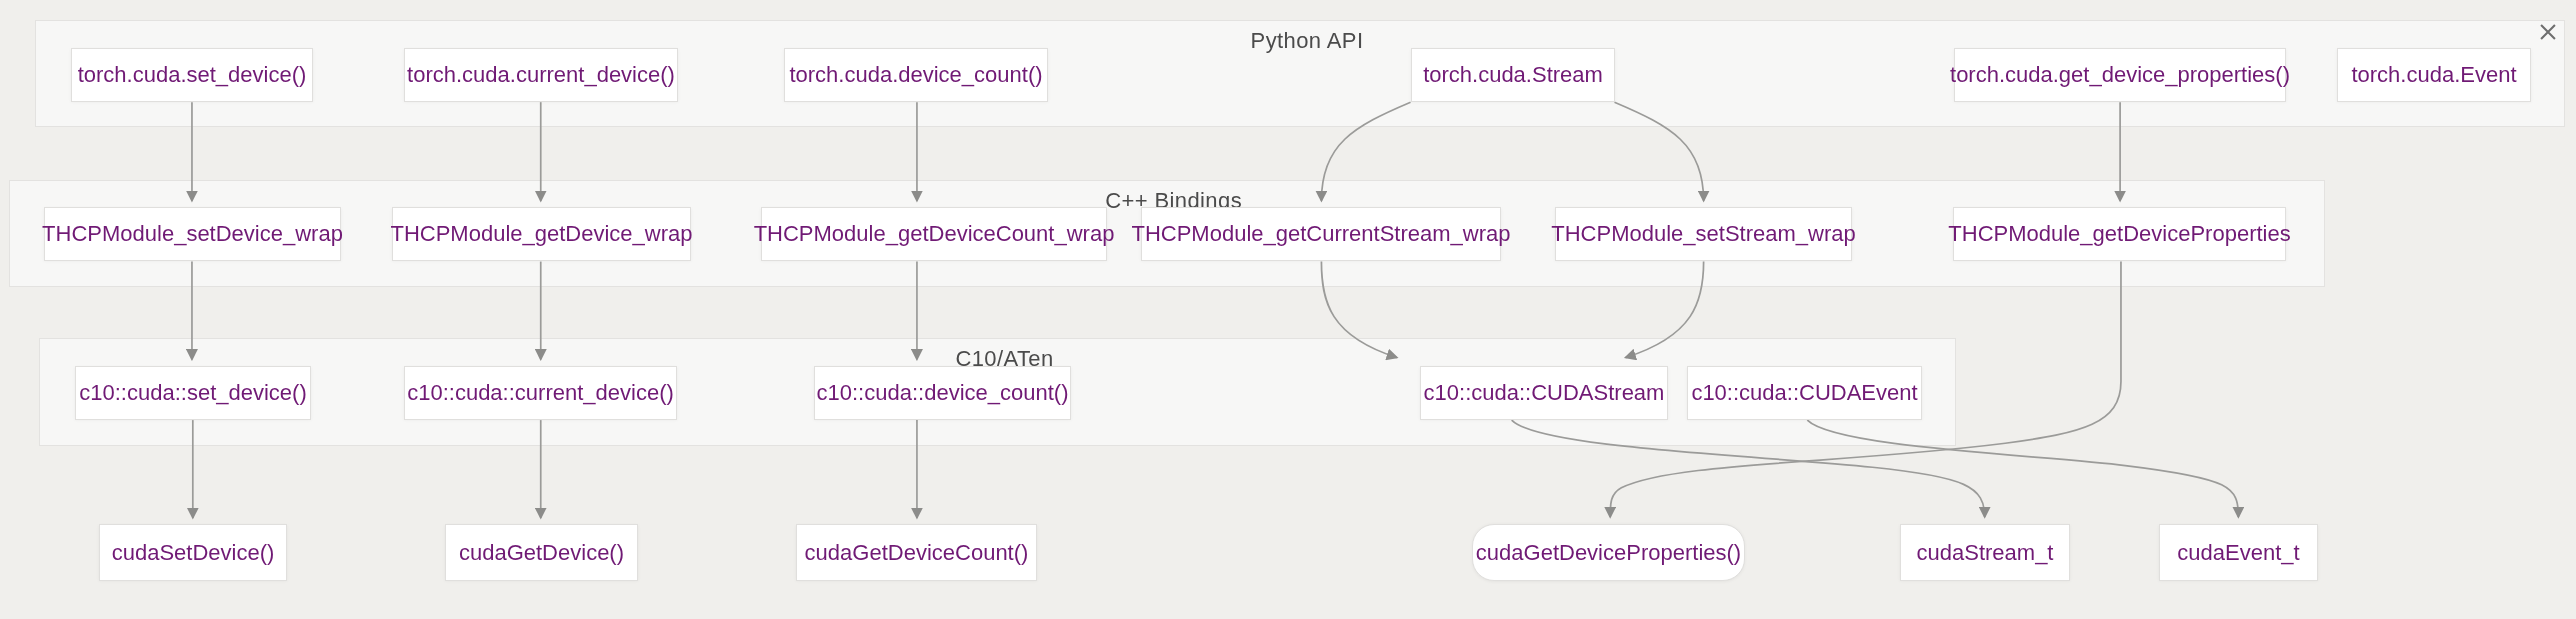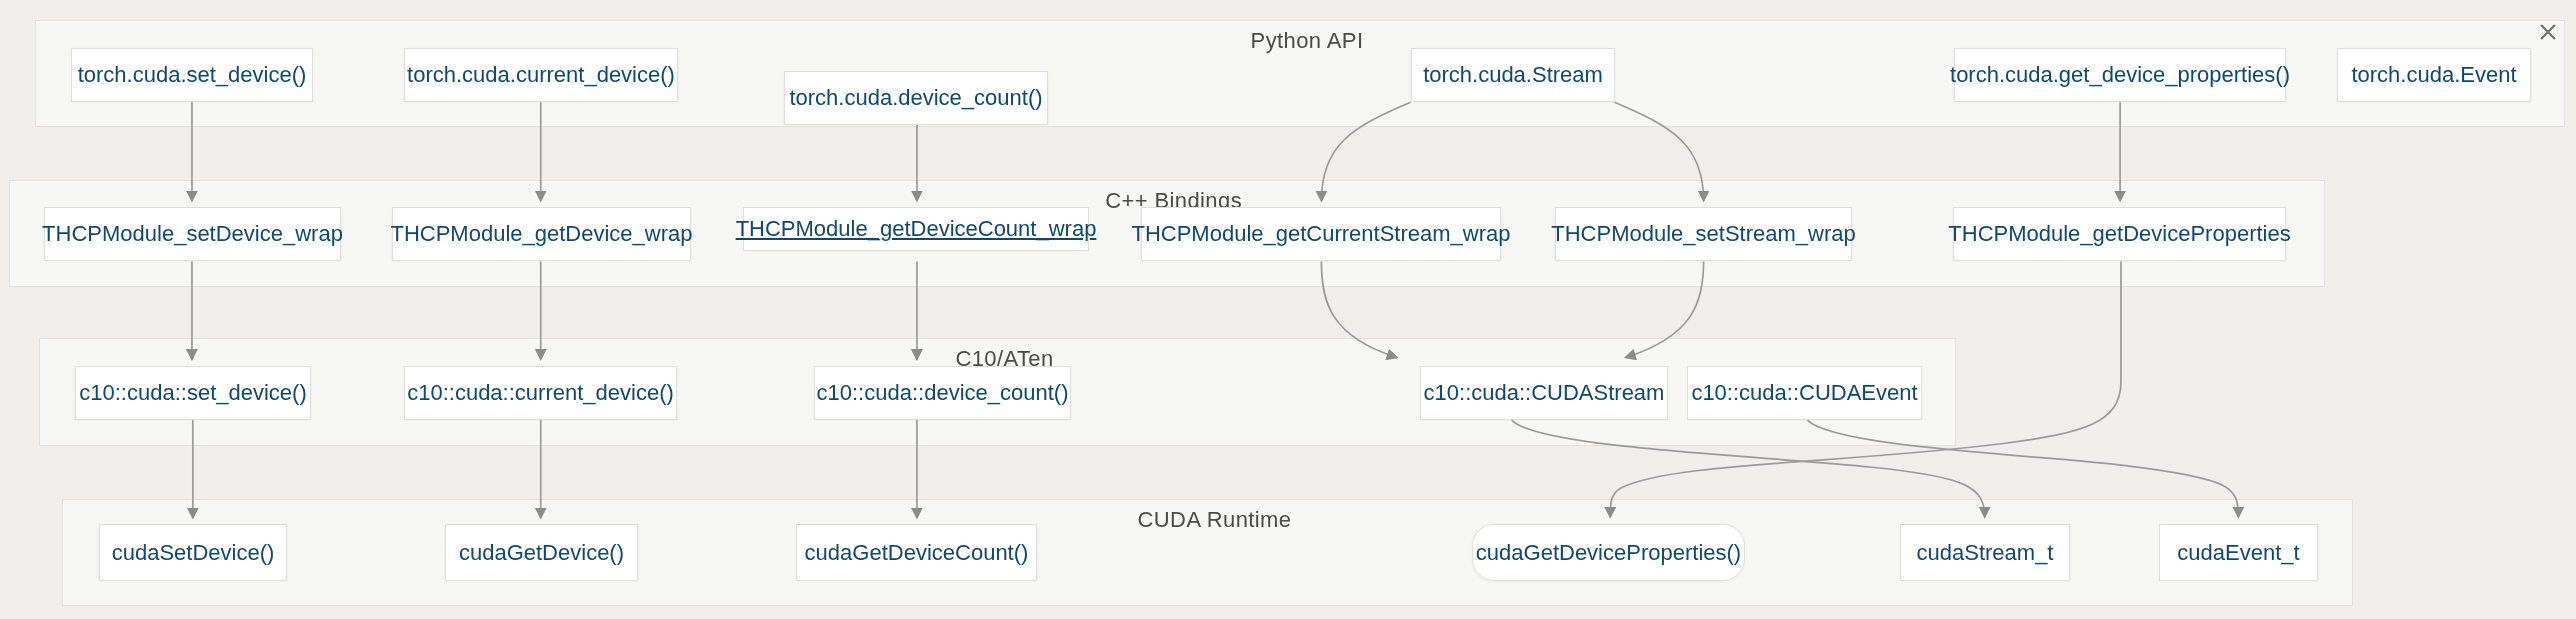--- a/index.html
+++ b/index.html
@@ -3,44 +3,41 @@
 <meta charset="utf-8">
 <style>
   html,body{margin:0;padding:0;background:#f0efec;overflow:hidden;}
   body{width:2576px;height:620px;font-family:"Liberation Sans","DejaVu Sans",sans-serif;}
   #diagram{position:relative;width:2576px;height:620px;background:#f0efec;}
   .band{position:absolute;background:#f7f7f6;border:1.7px solid #e3e2e0;box-sizing:border-box;}
   .band-title{position:absolute;left:14px;right:0;top:6.9px;text-align:center;
               font-size:22px;color:#4b4b4b;letter-spacing:0.4px;}
   .node{position:absolute;background:#ffffff;border:1.7px solid #e0dfdd;box-sizing:border-box;
         display:flex;align-items:center;justify-content:center;
-        font-size:22px;color:#0c4a6e;white-space:nowrap;
+        font-size:22px;color:#701a75;white-space:nowrap;
         box-shadow:0 0.9px 3.4px rgba(0,0,0,0.05);}
   #edges{position:absolute;left:0;top:0;z-index:3;pointer-events:none;}
   .node{z-index:4;}
   .band{z-index:1;}
   #close-btn{position:absolute;left:2531px;top:15.4px;width:34px;height:34px;z-index:6;
              display:flex;align-items:center;justify-content:center;cursor:pointer;}
 </style>
 </head>
 <body>
 
 <div id="diagram">
 
   <div class="band" style="left:35px;top:20px;width:2530px;height:107px;">
     <div class="band-title">Python API</div>
   </div>
   <div class="band" style="left:8.6px;top:180px;width:2316px;height:107px;">
     <div class="band-title">C++ Bindings</div>
   </div>
   <div class="band" style="left:39px;top:338px;width:1917px;height:108px;">
     <div class="band-title">C10/ATen</div>
-  </div>
-  <div class="band" style="left:62px;top:499px;width:2291px;height:107px;">
-    <div class="band-title">CUDA Runtime</div>
   </div>
 
   <svg id="edges" width="2576" height="620" viewBox="0 0 3006 723">
     <defs>
       <marker id="arrow" viewBox="0 0 10 10" refX="8.5" refY="5" markerWidth="7" markerHeight="7" orient="auto-start-reverse">
         <path d="M0,0 L10,5 L0,10 z" fill="#8c8c8a"></path>
       </marker>
     </defs>
     <g id="edge-paths" stroke="#9b9b99" stroke-width="2" fill="none">
         <path d="M224,119 V234" marker-end="url(#arrow)"></path>
@@ -59,27 +56,27 @@
         <path d="M2474,119 V234" marker-end="url(#arrow)"></path>
         <path d="M2475,305 L2475,445 C2475,494 2430,505 2340,517 C2150,541 1952,539 1892,569 C1879,576 1879,588 1879,603" marker-end="url(#arrow)"></path>
         <path d="M1764,490 C1796,523 2050,531 2185,545 C2294,556 2316,568 2316,603" marker-end="url(#arrow)"></path>
         <path d="M2109,490 C2142,523 2390,531 2480,543 C2604,558 2612,568 2612,603" marker-end="url(#arrow)"></path>
       </g>
   </svg>
 
   <div id="nodes">
       <div class="node" style="left: 71px; top: 48px; width: 242px; height: 54px;">torch.cuda.set_device()</div>
       <div class="node" style="left: 404px; top: 48px; width: 274px; height: 54px;">torch.cuda.current_device()</div>
-      <div class="node" style="left: 784px; top: 48px; width: 264px; height: 54px; margin-top: 23px;">torch.cuda.device_count()</div>
+      <div class="node" style="left: 784px; top: 48px; width: 264px; height: 54px;">torch.cuda.device_count()</div>
       <div class="node" style="left: 1411px; top: 48px; width: 204px; height: 54px;">torch.cuda.Stream</div>
       <div class="node" style="left: 1954px; top: 48px; width: 332px; height: 54px;">torch.cuda.get_device_properties()</div>
       <div class="node" style="left: 2337px; top: 48px; width: 194px; height: 54px;">torch.cuda.Event</div>
       <div class="node" style="left: 44px; top: 207px; width: 297px; height: 54px;">THCPModule_setDevice_wrap</div>
       <div class="node" style="left: 392px; top: 207px; width: 299px; height: 54px;">THCPModule_getDevice_wrap</div>
-      <div class="node" style="left: 743px; top: 207px; width: 346px; height: 44px; text-decoration: underline;">THCPModule_getDeviceCount_wrap</div>
+      <div class="node" style="left: 761px; top: 207px; width: 346px; height: 54px;">THCPModule_getDeviceCount_wrap</div>
       <div class="node" style="left: 1141px; top: 207px; width: 360px; height: 54px;">THCPModule_getCurrentStream_wrap</div>
       <div class="node" style="left: 1555px; top: 207px; width: 297px; height: 54px;">THCPModule_setStream_wrap</div>
       <div class="node" style="left: 1953px; top: 207px; width: 333px; height: 54px;">THCPModule_getDeviceProperties</div>
       <div class="node" style="left: 75px; top: 366px; width: 236px; height: 54px;">c10::cuda::set_device()</div>
       <div class="node" style="left: 404px; top: 366px; width: 273px; height: 54px;">c10::cuda::current_device()</div>
       <div class="node" style="left: 788px; top: 366px; width: 257px; height: 54px; margin-left: 26px;">c10::cuda::device_count()</div>
       <div class="node" style="left: 1387px; top: 366px; width: 248px; height: 54px; margin-left: 33px;">c10::cuda::CUDAStream</div>
       <div class="node" style="left: 1687px; top: 366px; width: 235px; height: 54px;">c10::cuda::CUDAEvent</div>
       <div class="node" style="left: 99px; top: 524px; width: 188px; height: 57px;">cudaSetDevice()</div>
       <div class="node" style="left: 445px; top: 524px; width: 193px; height: 57px;">cudaGetDevice()</div>

